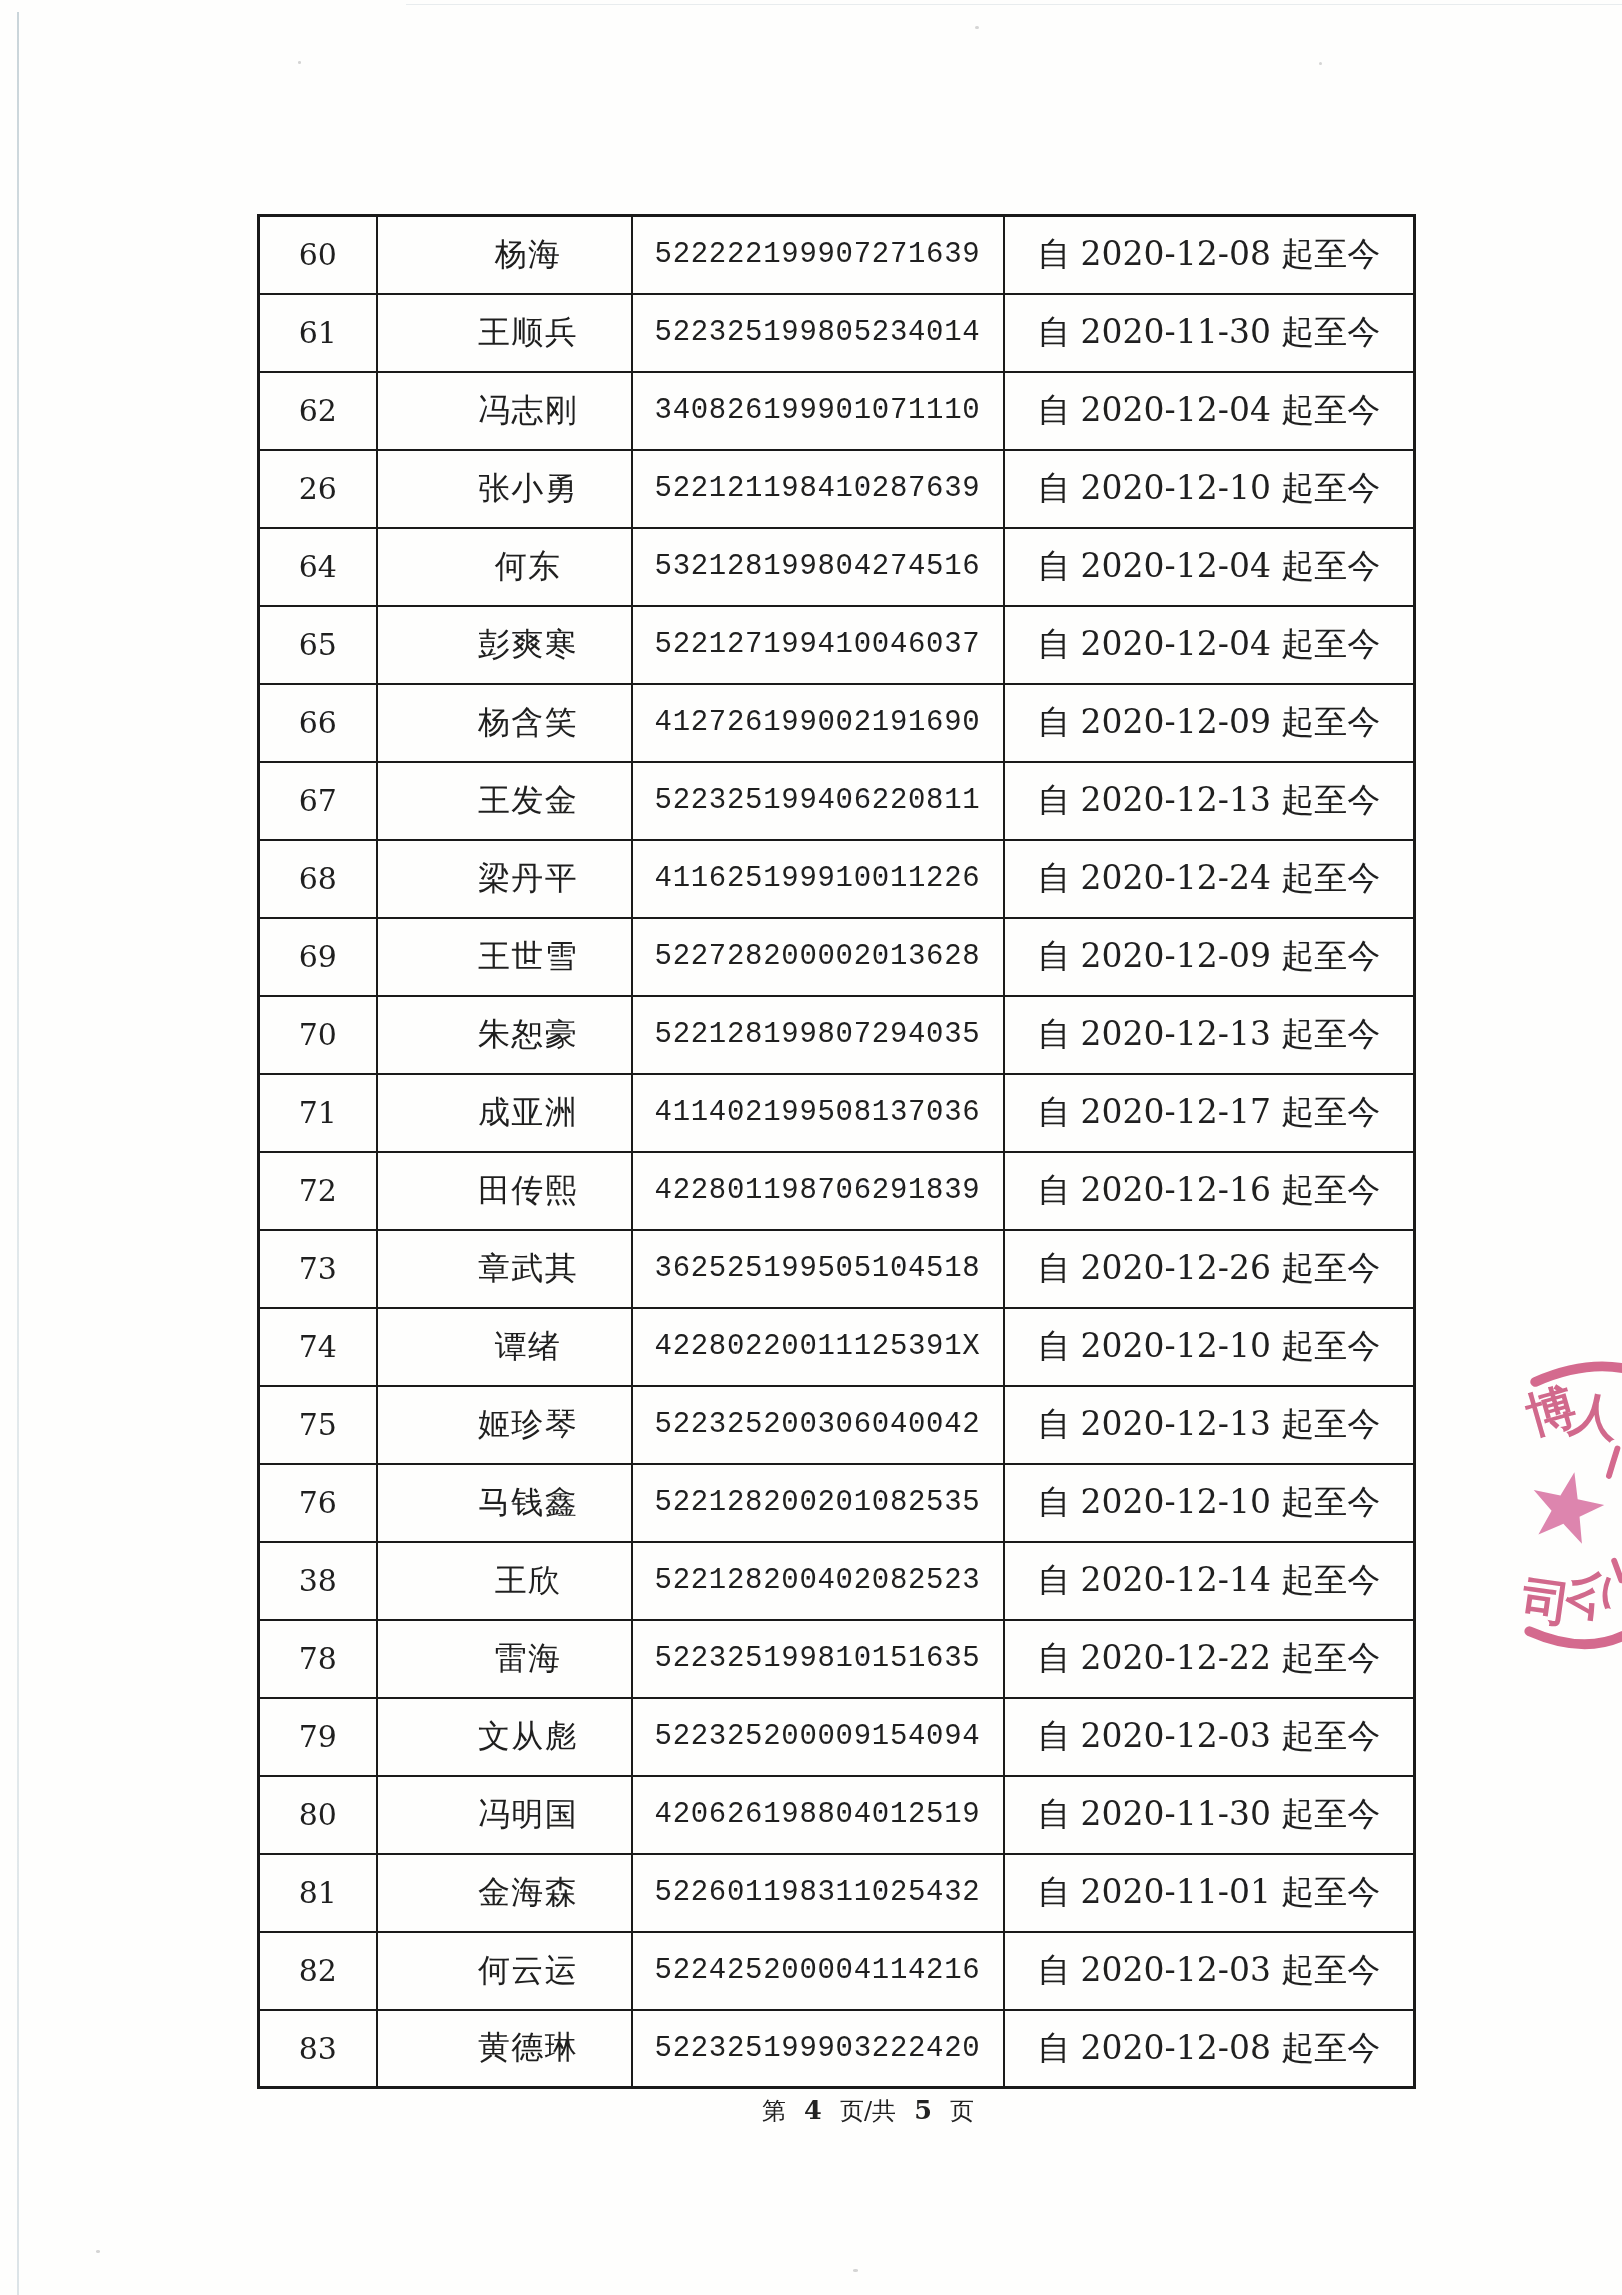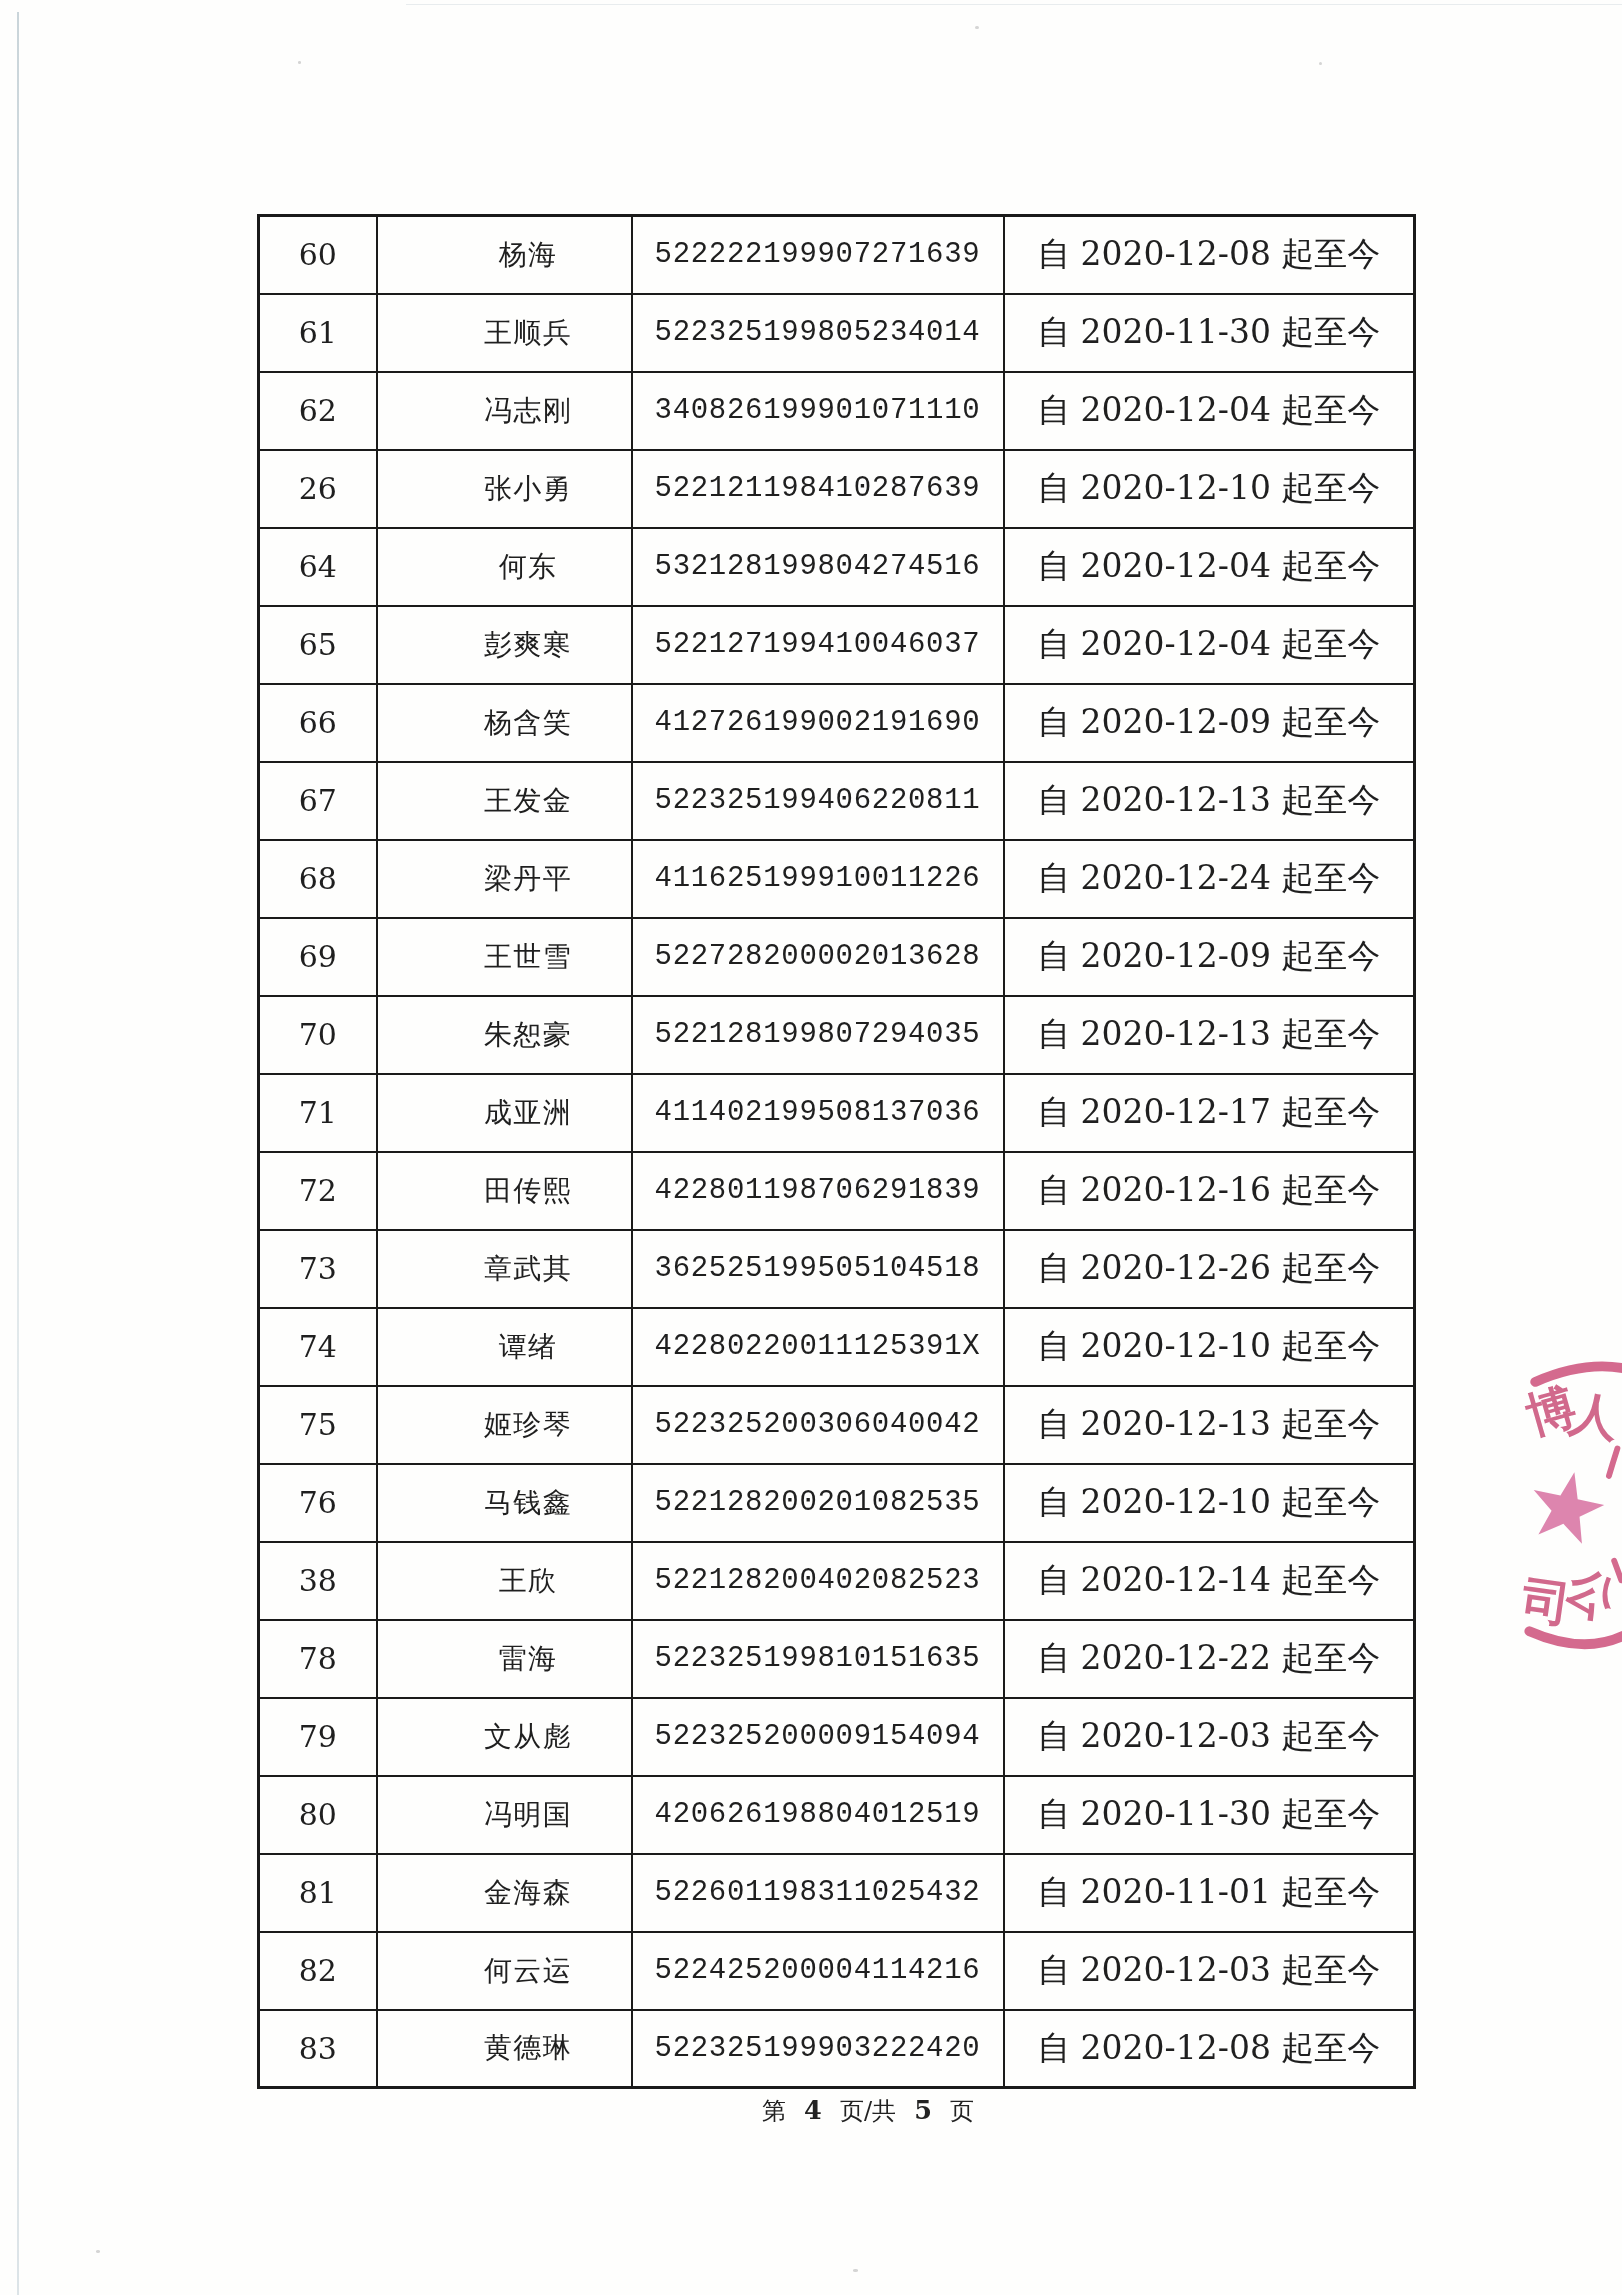--- a/index.html
+++ b/index.html
@@ -32,21 +32,21 @@
     margin-top:18px;
   }
   .roster td{
     border:solid #1a1a1a;
     border-width:2.6px 2px;
     text-align:center;vertical-align:middle;
     padding:0;overflow:hidden;white-space:nowrap;
   }
   .roster tr{height:78px;}
   td.c-no{font-size:30px;}
-  td.c-name{font-size:28px;letter-spacing:1.3px;padding-left:48px;}
+  td.c-name{font-size:32px;letter-spacing:1.3px;padding-left:48px;}
   td.c-id{font-size:29px;letter-spacing:0.7px;font-family:Liberation Mono, monospace;}
   td.c-period{font-size:33px;}
 
   
   .footer{
     position:absolute;top:2095px;left:868px;transform:translateX(-50%);
     font-size:24px;white-space:nowrap;color:#222;
   }
   .footer .num{font-weight:bold;font-size:25.5px;margin:0 9.2px;font-family:"DejaVu Serif","Liberation Serif",serif;}
   .footer .word{margin:0 1.3px;}

